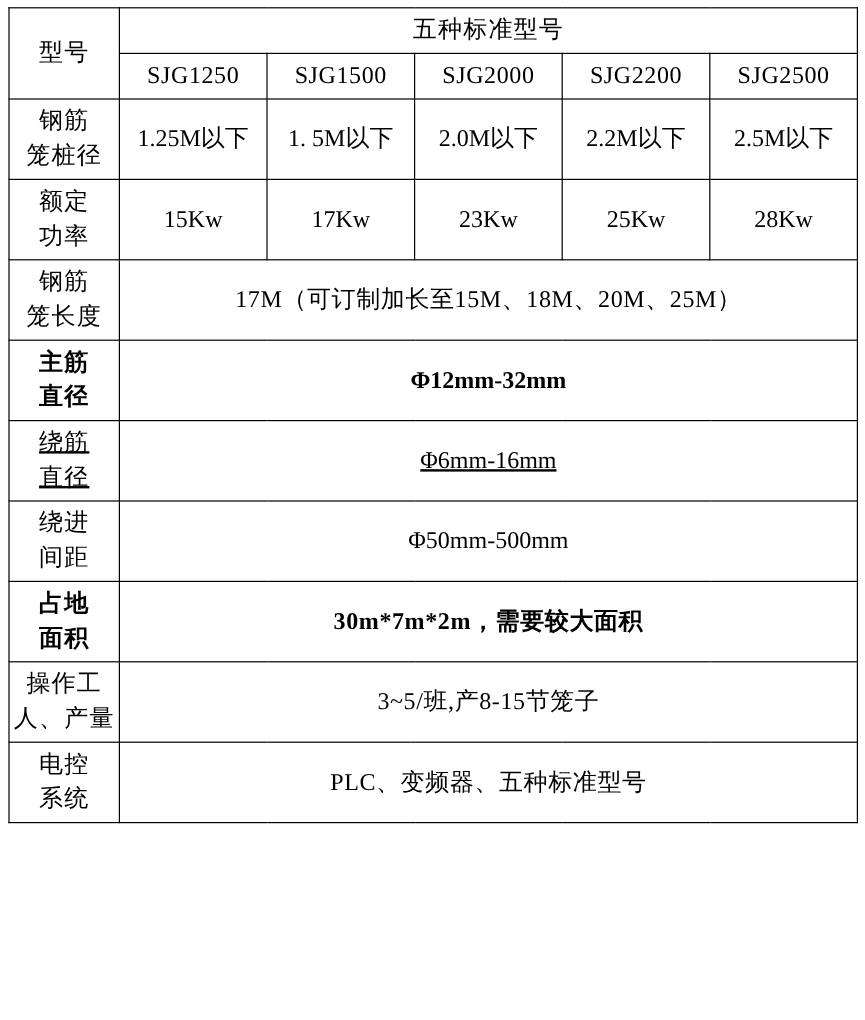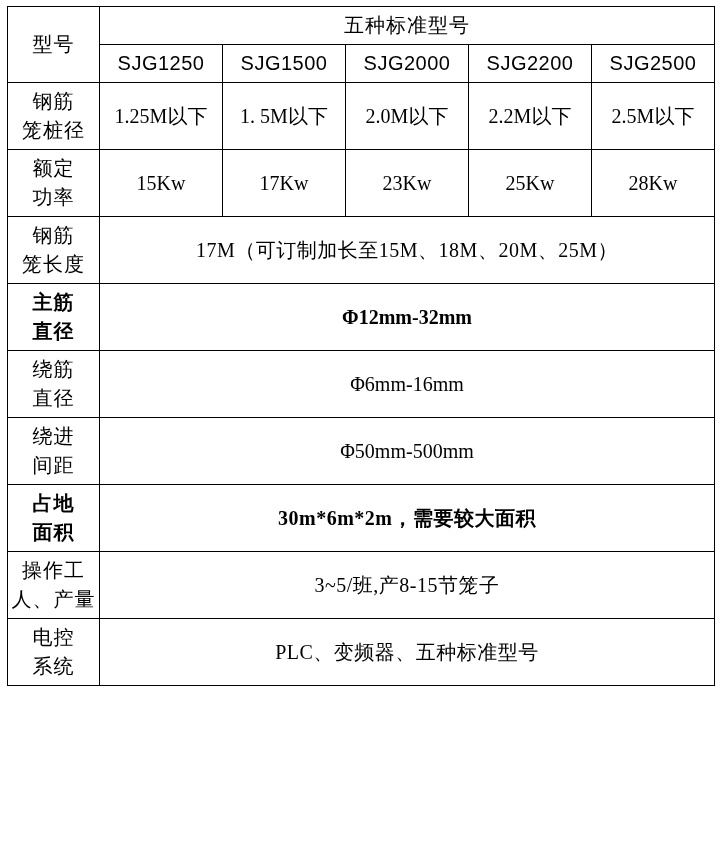--- a/index.html
+++ b/index.html
@@ -41,39 +41,39 @@
     letter-spacing: 1px;
   }
   td.label .l2 {
     display: block;
   }
   .header-title {
     font-size: 16px;
     letter-spacing: 1px;
   }
   .model-cell {
-    font-family: Liberation Sans, sans-serif;
+    font-family: Liberation Serif, serif;
     font-size: 15px;
     letter-spacing: 0.5px;
   }
   .val {
     font-size: 14px;
   }
   .wide {
     font-size: 15px;
     letter-spacing: 0.5px;
   }
   .small-val {
     font-size: 13px;
   }
   .r-dia { height: 62px; }
   .r-pow { height: 62px; margin-top: 20px; }
   .r-len { height: 62px; }
   .r-main { height: 62px; font-weight: bold; }
-  .r-wind { height: 62px; }
+  .r-wind { height: 62px; text-decoration: underline; }
   .r-pitch { height: 62px; }
   .r-area { height: 62px; font-weight: bold; }
   .r-oper { height: 62px; }
   .r-elec { height: 62px; }
 </style>
 </head>
 <body>
 
 <div class="sheet">
   <table class="spec">
@@ -152,21 +152,21 @@
           <span class="l2">间距</span>
         </td>
         <td class="small-val" colspan="5">Φ50mm-500mm</td>
       </tr>
 
       <tr class="r-area">
         <td class="label">
           <span class="l2">占地</span>
           <span class="l2">面积</span>
         </td>
-        <td class="wide" colspan="5">30m*6m*2m，需要较大面积</td>
+        <td class="wide" colspan="5">30m*7m*2m，需要较大面积</td>
       </tr>
 
       <tr class="r-oper">
         <td class="label">
           <span class="l2">操作工</span>
           <span class="l2">人、产量</span>
         </td>
         <td class="wide" colspan="5">3~5/班,产8-15节笼子</td>
       </tr>
 

